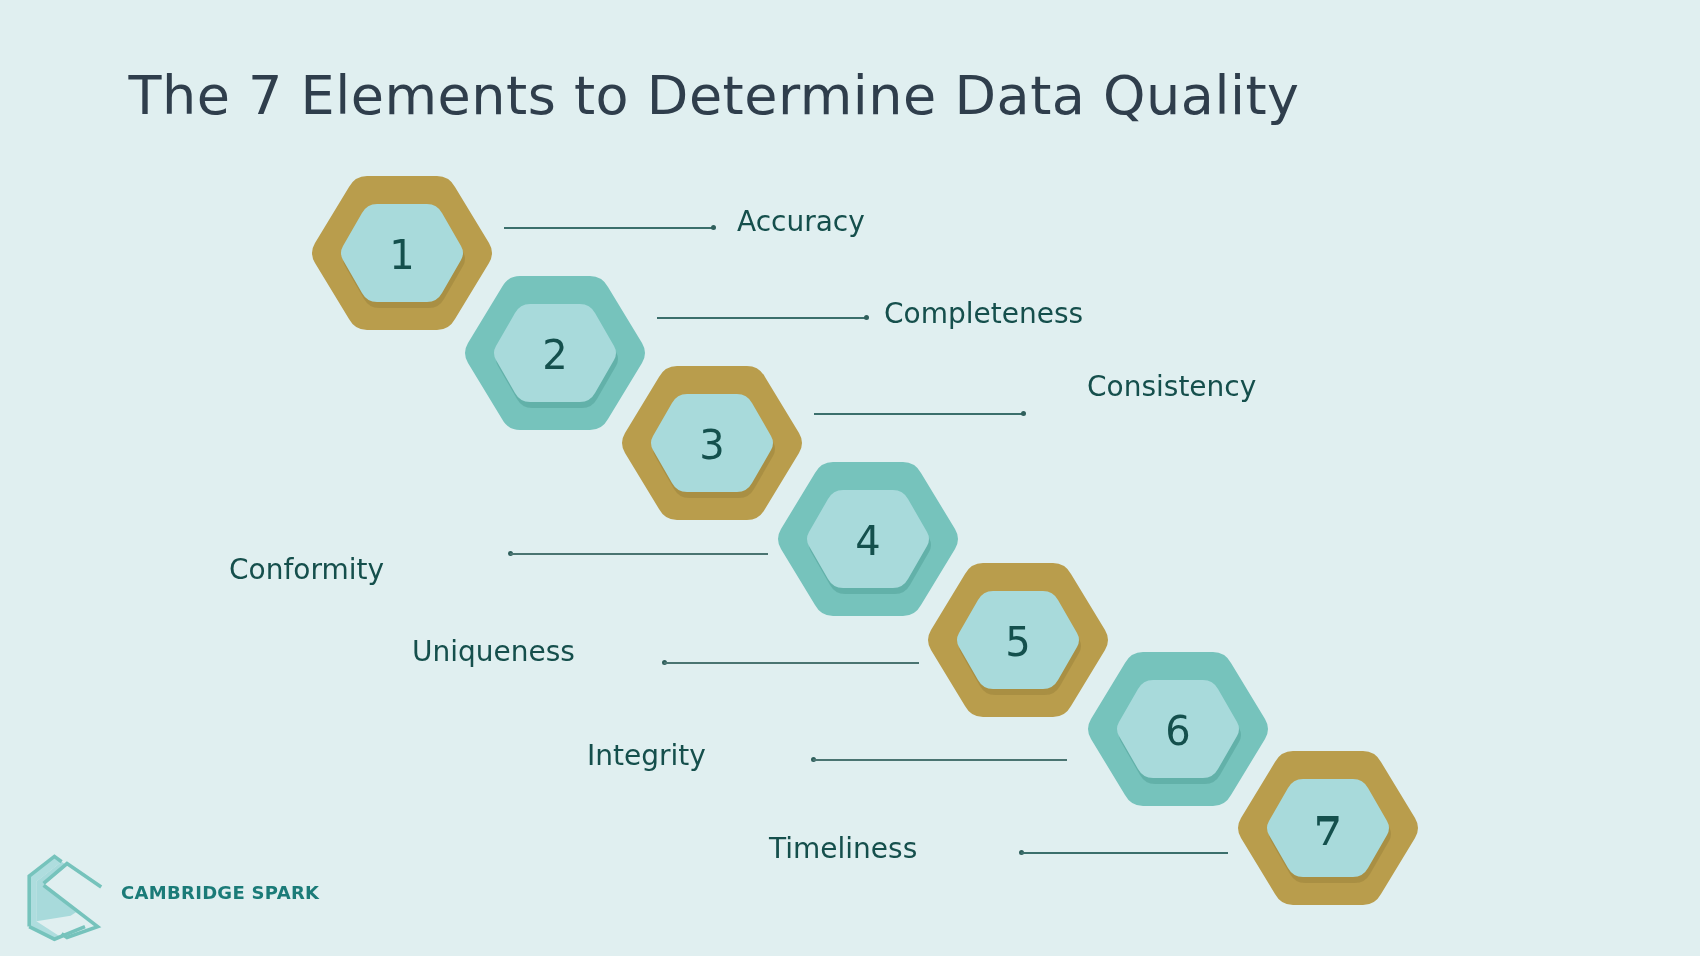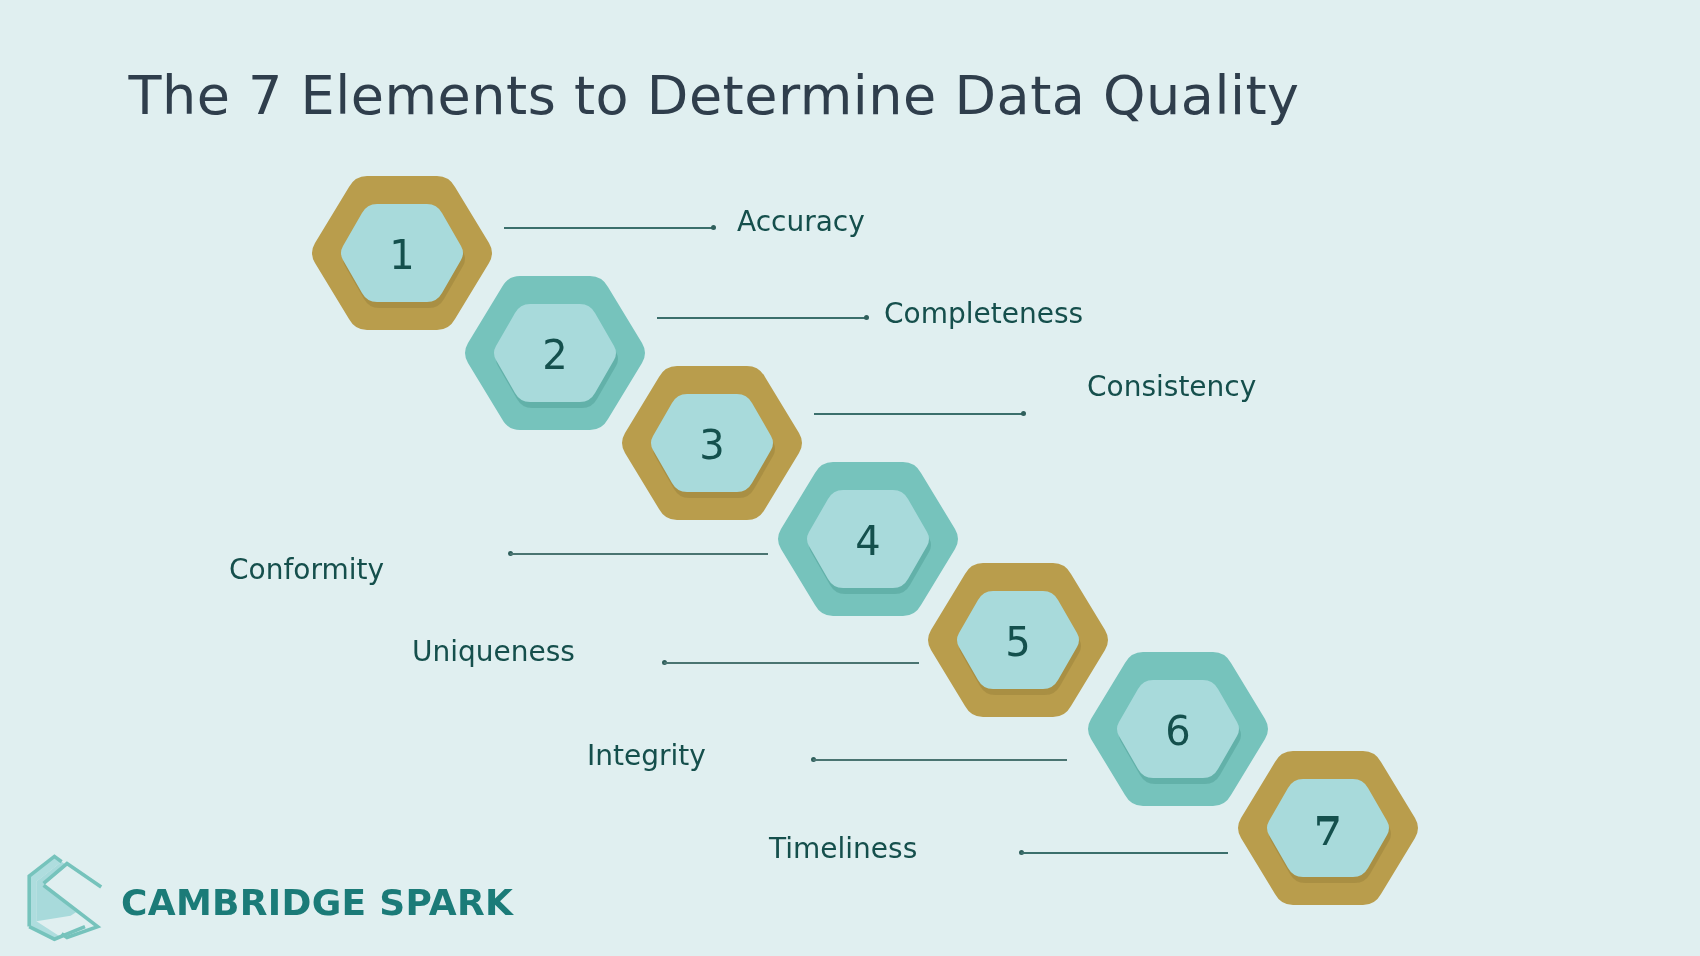--- a/index.html
+++ b/index.html
@@ -27,21 +27,21 @@
     position:absolute; font-family:"DejaVu Sans", sans-serif;
     font-size:28px; color:#154f4c; white-space:nowrap; line-height:1;
   }
   .connector { position:absolute; height:2px; background:#3b6f6c; }
   .connector.thin { height:1.5px; background:#4a7471; }
   .dot { position:absolute; width:5px; height:5px; border-radius:50%; background:#2f5f5c; }
   .logo { position:absolute; left:22px; top:850px; width:90px; height:92px; }
   .logo-text {
     position:absolute; left:121px; top:882px;
     font-family:"DejaVu Sans", sans-serif; font-weight:bold;
-    font-size:36px; color:#1b7b78; letter-spacing:0.3px;
+    font-size:18px; color:#1b7b78; letter-spacing:0.3px;
   }
 </style>
 </head>
 <body>
 
 <div class="title">The 7 Elements to Determine Data Quality</div>
 
 <div class="hex-wrap" style="left:309px; top:170px;">
   <svg width="186" height="166" viewBox="0 0 186 166">
     <path d="M58,6 L128,6 Q140,6 146,17 L180,73 Q186,83 180,93 L146,149 Q140,160 128,160 L58,160 Q46,160 40,149 L6,93 Q0,83 6,73 L40,17 Q46,6 58,6 Z" fill="#b99d4c"></path>

